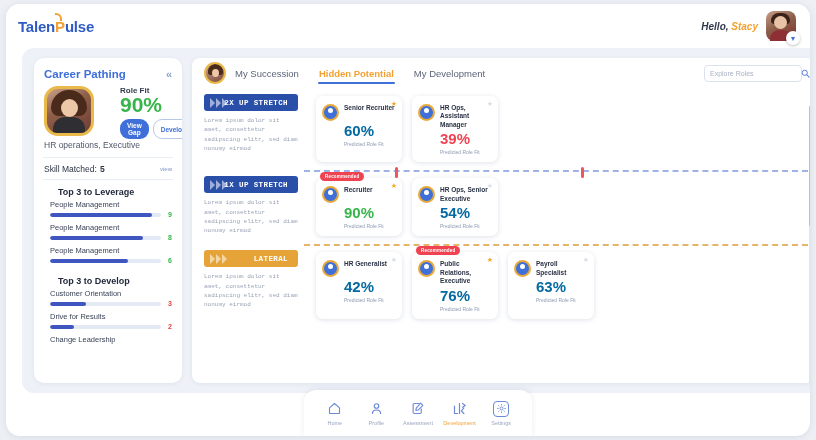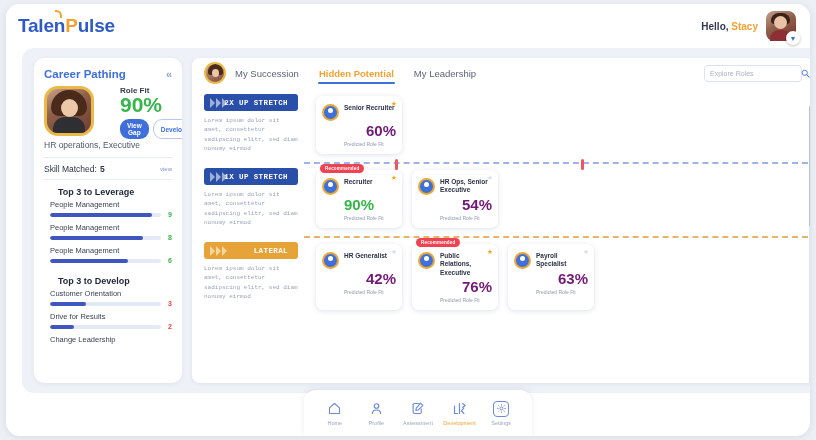--- a/index.html
+++ b/index.html
@@ -26,40 +26,40 @@
   }
   
   .header {
     position: absolute; left: 0; top: 0;
     width: 804px; height: 44px;
     background: #ffffff;
     display: flex; align-items: center;
   }
   .logo {
     margin-left: 12px;
-    font-size: 19px; font-weight: 700;
+    font-size: 15px; font-weight: 700;
     color: #2f5bc4; letter-spacing: -.2px;
     position: relative;
   }
   .logo .mark {
     color: #f2a132; font-weight: 700;
   }
   .logo-wrap { position: relative; display:inline-block; }
   .logo-tail {
     position: absolute; left: 37px; top: -5px;
     width: 7px; height: 8px;
     border: 2px solid #f2a132;
     border-bottom: none; border-left: none;
     border-top-right-radius: 6px;
   }
   .hdr-right {
     margin-left: auto; margin-right: 14px;
     display: flex; align-items: center; gap: 8px;
   }
-  .hello { font-size: 10px; color: #313a4d; font-weight: 600; }
+  .hello { font-size: 10px; color: #313a4d; font-weight: 600; font-style: italic; }
   .hello .name { color: #f2a132; }
   .avatar-hdr {
     position: relative;
     width: 30px; height: 30px; border-radius: 8px;
     background: linear-gradient(150deg,#c9a08a 0%,#8d5f4a 45%,#7d2b2b 100%);
     overflow: visible;
   }
   .avatar-hdr .face {
     position:absolute; left:8px; top:5px; width:13px; height:13px;
     border-radius:50%; background:#e8c3a6;
@@ -252,21 +252,21 @@
   .card-sub { font-size:5px; color:#8e9ab4; margin:3px 0 0 22px; }
   .star { position:absolute; right:5px; top:4px; font-size:7px; }
   .star.on { color:#f5a623; }
   .star.off { color:#d7dde9; }
   .rec-badge {
     position:absolute; left:4px; top:-6px;
     background:#ef4352; color:#fff; font-size:4.5px; font-weight:700;
     padding:2px 5px; border-radius:7px; letter-spacing:.2px;
   }
   .pct-green { color:#36b54a; }
-  .pct-orange { color:#701a75;text-align:right; }
+  .pct-orange { color:#0369a1; }
   .pct-red { color:#ef4352; }
   
   .scrollbar {
     position:absolute; right:2px; top:48px; width:3px; height:300px;
     background:#dfe4ee; border-radius:2px;
   }
   .scrollbar .thumb {
     position:absolute; top:0; width:3px; height:120px;
     background:#b7c0d3; border-radius:2px;
   }
@@ -412,21 +412,21 @@
 
       <div class="main">
         <div class="tabs-bar">
           <div class="tab-avatar">
             <div class="h"></div>
             <div class="f"></div>
           </div>
           <div id="tabs" style="display:flex;align-items:center;">
               <div class="tab">My Succession</div>
               <div class="tab active">Hidden Potential</div>
-              <div class="tab">My Leadership</div>
+              <div class="tab">My Development</div>
             </div>
           <div class="search-box">
             <input placeholder="Explore Roles" style="">
             <span class="search-ico">
               <svg width="9" height="9" viewBox="0 0 16 16">
                   <circle cx="6.7" cy="6.7" r="4.6" fill="none" stroke="#4a74d6" stroke-width="1.6"></circle>
                   <line x1="10.2" y1="10.2" x2="14.4" y2="14.4" stroke="#4a74d6" stroke-width="1.8" stroke-linecap="round"></line>
                 </svg>
             </span>
           </div>
@@ -448,20 +448,32 @@
                 <div class="card">
                   <div class="star on">★</div>
                   <div class="card-top">
                     <div class="card-ico">
                       <div class="person-head"></div>
                       <div class="person-body"></div>
                     </div>
                     <div class="card-title">Senior Recruiter</div>
                   </div>
                   <div class="card-pct pct-orange">60%</div>
+                  <div class="card-sub">Predicted Role Fit</div>
+                </div>
+                <div class="card">
+                  <div class="star off">★</div>
+                  <div class="card-top">
+                    <div class="card-ico">
+                      <div class="person-head"></div>
+                      <div class="person-body"></div>
+                    </div>
+                    <div class="card-title">HR Ops, Assistant Manager</div>
+                  </div>
+                  <div class="card-pct pct-red">39%</div>
                   <div class="card-sub">Predicted Role Fit</div>
                 </div>
               </div>
             </div>
             <div class="row">
               <div class="row-sep">
                 <div class="sep-tick" style="left: 18%;"></div>
                 <div class="sep-tick" style="left: 55%;"></div>
               </div>
               <div class="cat-col">

